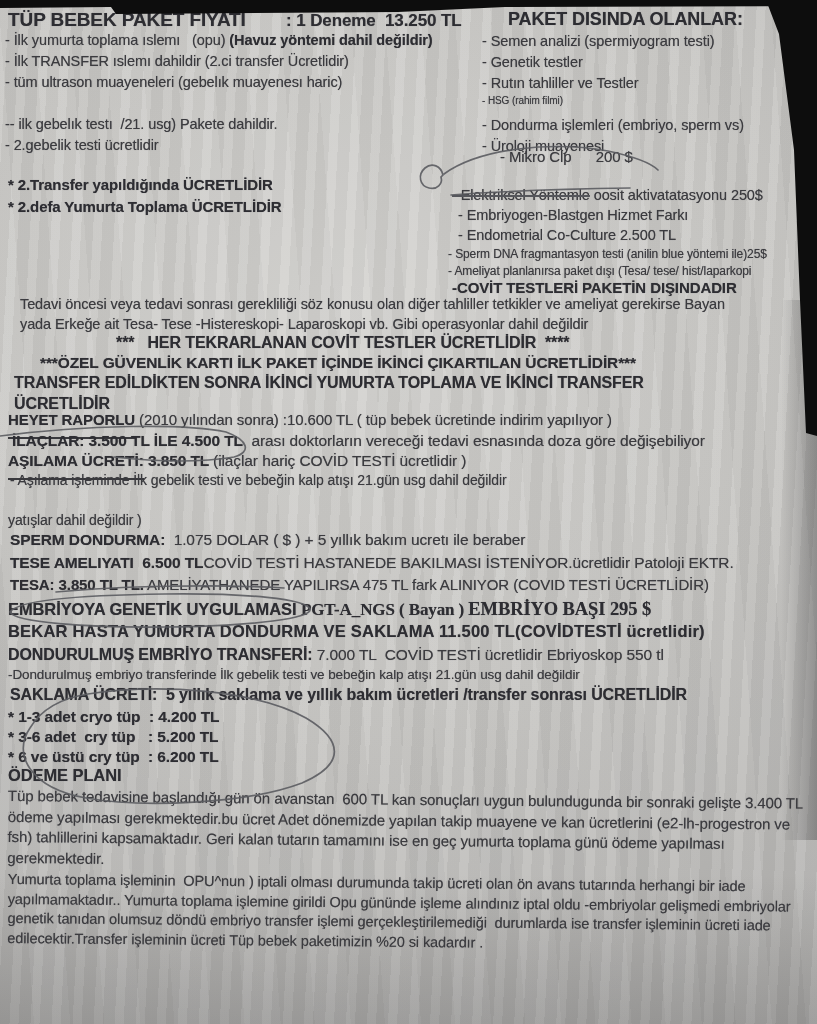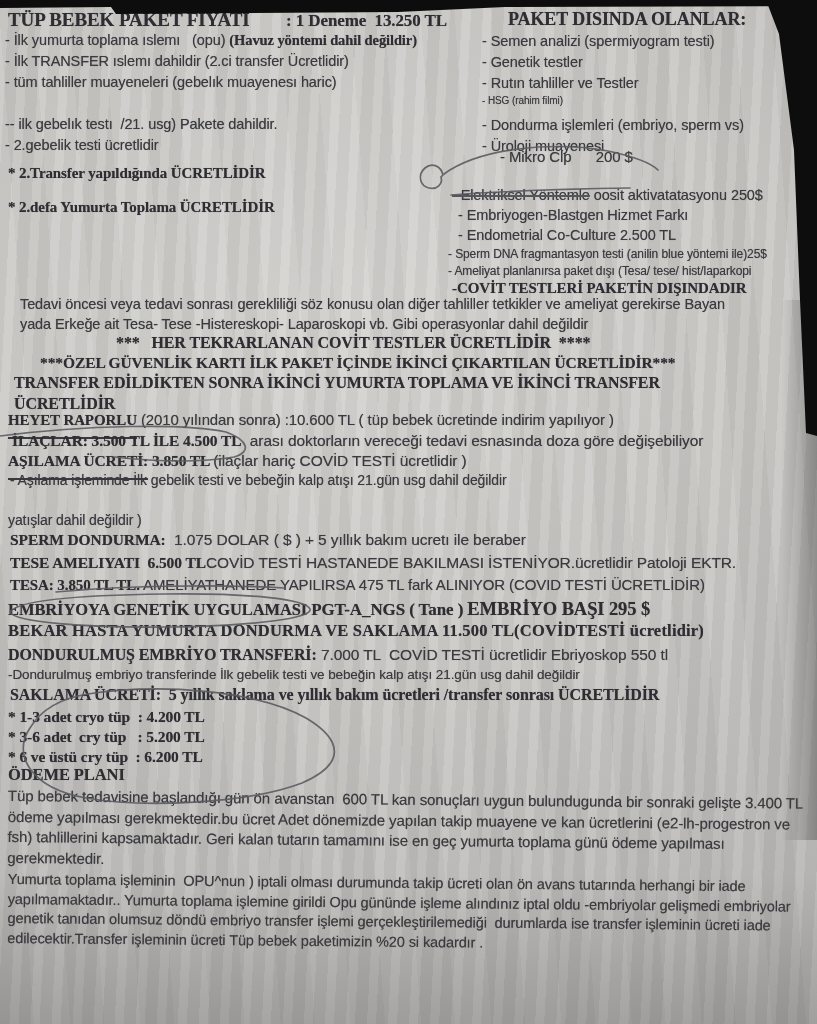--- a/index.html
+++ b/index.html
@@ -15,21 +15,21 @@
     background:
       repeating-linear-gradient(93deg, rgba(255,255,255,.05) 0 9px, rgba(0,0,0,.035) 9px 21px),
       repeating-linear-gradient(86deg, rgba(0,0,0,.025) 0 34px, rgba(255,255,255,.03) 34px 70px);
   }
   .rshade { position:absolute; top:300px; right:0; width:36px; height:540px;
     background:linear-gradient(to right, rgba(0,0,0,0), rgba(25,25,28,.30)); }
   .bshade { position:absolute; left:0; bottom:0; width:100%; height:150px;
     background:linear-gradient(to bottom, rgba(0,0,0,0), rgba(40,40,42,.16)); }
   .t { position:absolute; white-space:pre-wrap; color:#3b3b3f; letter-spacing:-0.1px;
        text-shadow:0 0 .7px rgba(55,55,60,.6); line-height:1.25; }
-  .b { font-weight:bold; color:#2d2d32;font-family:Liberation Serif, serif; }
+  .b { font-weight:bold; color:#2d2d32; }
   .ul { border-bottom:2px solid #3a3a3e; padding-bottom:9px; }
   .strike { text-decoration:line-through; text-decoration-color:#55565b; text-decoration-thickness:1.5px; }
   .serif { font-family:"Liberation Serif", serif; }
   .tilt { transform:rotate(0.55deg); transform-origin:0 0; }
   svg.layer { position:absolute; inset:0; pointer-events:none; }
 </style>
 </head>
 <body>
 
 <div class="photo">
@@ -37,24 +37,24 @@
   <div class="grain"></div>
   <div class="rshade"></div>
   <div class="bshade"></div>
 
   <div class="t b" style="left:8px;top:8px;font-size:19px">TÜP BEBEK PAKET FIYATI</div>
   <div class="t b" style="left:286px;top:10px;font-size:17px">: 1 Deneme  13.250 TL</div>
   <div class="t b" style="left:508px;top:8px;font-size:18px">PAKET DISINDA OLANLAR:</div>
 
   <div class="t" style="left:5px;top:31px;font-size:14.5px"><span>- İlk yumurta toplama ıslemı   (opu) </span><span class="b">(Havuz yöntemi dahil değildir)</span></div>
   <div class="t" style="left:5px;top:52px;font-size:14.5px">- İlk TRANSFER ıslemı dahildir (2.ci transfer Ücretlidir)</div>
-  <div class="t" style="left:5px;top:73px;font-size:14.5px">- tüm tahliller muayeneleri (gebelık muayenesı haric)</div>
+  <div class="t" style="left:5px;top:73px;font-size:14.5px">- tüm ultrason muayeneleri (gebelık muayenesı haric)</div>
   <div class="t" style="left:5px;top:115px;font-size:14.5px">-- ilk gebelık testı  /21. usg) Pakete dahildir.</div>
   <div class="t" style="left:5px;top:136px;font-size:14.5px">- 2.gebelik testi ücretlidir</div>
-  <div class="t b" style="left:8px;top:164px;font-size:15px">* 2.Transfer yapıldığında ÜCRETLİDİR</div>
+  <div class="t b" style="left:8px;top:176px;font-size:15px">* 2.Transfer yapıldığında ÜCRETLİDİR</div>
   <div class="t b" style="left:8px;top:198px;font-size:15px">* 2.defa Yumurta Toplama ÜCRETLİDİR</div>
 
   <div class="t" style="left:482px;top:32px;font-size:14.5px">- Semen analizi (spermiyogram testi)</div>
   <div class="t" style="left:482px;top:53px;font-size:14.5px">- Genetik testler</div>
   <div class="t" style="left:482px;top:74px;font-size:14.5px">- Rutın tahliller ve Testler</div>
   <div class="t" style="left:482px;top:95px;font-size:10px">- HSG (rahim filmi)</div>
   <div class="t" style="left:482px;top:116px;font-size:14.5px">- Dondurma işlemleri (embriyo, sperm vs)</div>
   <div class="t" style="left:482px;top:137px;font-size:14.5px">- Üroloji muayenesi</div>
   <div class="t" style="left:500px;top:148px;font-size:15px">- Mikro Clp      200 $</div>
   <div class="t" style="left:452px;top:186px;font-size:14.5px"><span class="strike">- Elektriksel Yöntemle</span><span> oosit aktivatatasyonu 250$</span></div>
@@ -72,21 +72,21 @@
   <div class="t b" style="left:14px;top:394px;font-size:16px">ÜCRETLİDİR</div>
 
   <div class="t" style="left:8px;top:411px;font-size:15px"><span class="b ul">HEYET RAPORLU</span><span> (2010 yılından sonra) :10.600 TL ( tüp bebek ücretinde indirim yapılıyor )</span></div>
   <div class="t" style="left:12px;top:431px;font-size:15.5px"><span class="b">İLAÇLAR: 3.500 TL İLE 4.500 TL</span><span>  arası doktorların vereceği tedavi esnasında doza göre değişebiliyor</span></div>
   <div class="t" style="left:8px;top:451px;font-size:15.5px"><span class="b ul">AŞILAMA ÜCRETİ:</span><span class="b"> 3.850 TL </span><span>(ilaçlar hariç COVİD TESTİ ücretlidir )</span></div>
   <div class="t" style="left:10px;top:472px;font-size:14px">- Aşılama işleminde İlk gebelik testi ve bebeğin kalp atışı 21.gün usg dahil değildir</div>
   <div class="t" style="left:8px;top:512px;font-size:14px">yatışlar dahil değildir )</div>
   <div class="t" style="left:10px;top:530px;font-size:15.5px"><span class="b">SPERM DONDURMA:</span><span>  1.075 DOLAR ( $ ) + 5 yıllık bakım ucretı ile beraber</span></div>
   <div class="t" style="left:10px;top:553px;font-size:15.5px"><span class="b">TESE AMELIYATI  6.500 TL</span><span>COVİD TESTİ HASTANEDE BAKILMASI İSTENİYOR.ücretlidir Patoloji EKTR.</span></div>
   <div class="t" style="left:10px;top:576px;font-size:15px"><span class="b">TESA: 3.850 TL TL.</span><span> AMELİYATHANEDE YAPILIRSA 475 TL fark ALINIYOR (COVID TESTİ ÜCRETLİDİR)</span></div>
-  <div class="t" style="left:8px;top:598px;font-size:16.5px"><span class="b">EMBRİYOYA GENETİK UYGULAMASI </span><span class="b serif" style="font-size:17px">PGT-A_NGS ( Tane ) </span><span class="b serif" style="font-size:18.5px">EMBRİYO BAŞI 295 $</span></div>
+  <div class="t" style="left:8px;top:598px;font-size:16.5px"><span class="b">EMBRİYOYA GENETİK UYGULAMASI </span><span class="b serif" style="font-size:17px">PGT-A_NGS ( Bayan ) </span><span class="b serif" style="font-size:18.5px">EMBRİYO BAŞI 295 $</span></div>
   <div class="t b" style="left:8px;top:621px;font-size:16.5px;letter-spacing:.2px">BEKAR HASTA YUMURTA DONDURMA VE SAKLAMA 11.500 TL(COVİDTESTİ ücretlidir)</div>
   <div class="t" style="left:8px;top:645px;font-size:16px"><span class="b">DONDURULMUŞ EMBRİYO TRANSFERİ:</span><span style="font-size:15.5px"> 7.000 TL  COVİD TESTİ ücretlidir Ebriyoskop 550 tl</span></div>
   <div class="t" style="left:8px;top:667px;font-size:13.5px">-Dondurulmuş embriyo transferinde İlk gebelik testi ve bebeğin kalp atışı 21.gün usg dahil değildir</div>
   <div class="t b" style="left:10px;top:685px;font-size:16px">SAKLAMA ÜCRETİ:  5 yıllık saklama ve yıllık bakım ücretleri /transfer sonrası ÜCRETLİDİR</div>
   <div class="t b" style="left:8px;top:707px;font-size:15.5px">* 1-3 adet cryo tüp  : 4.200 TL</div>
   <div class="t b" style="left:8px;top:727px;font-size:15.5px">* 3-6 adet  cry tüp   : 5.200 TL</div>
   <div class="t b" style="left:8px;top:747px;font-size:15.5px">* 6 ve üstü cry tüp  : 6.200 TL</div>
 
   <div class="t b" style="left:8px;top:765px;font-size:16.5px">ÖDEME PLANI</div>
   <div class="t tilt" style="left:8px;top:786px;width:803px;font-size:15px;line-height:20.5px">Tüp bebek tedavisine başlandığı gün ön avanstan  600 TL kan sonuçları uygun bulundugunda bir sonraki gelişte 3.400 TL ödeme yapılması gerekmektedir.bu ücret Adet dönemizde yapılan takip muayene ve kan ücretlerini (e2-lh-progestron ve fsh) tahlillerini kapsamaktadır. Geri kalan tutarın tamamını ise en geç yumurta toplama günü ödeme yapılması gerekmektedir.</div>

